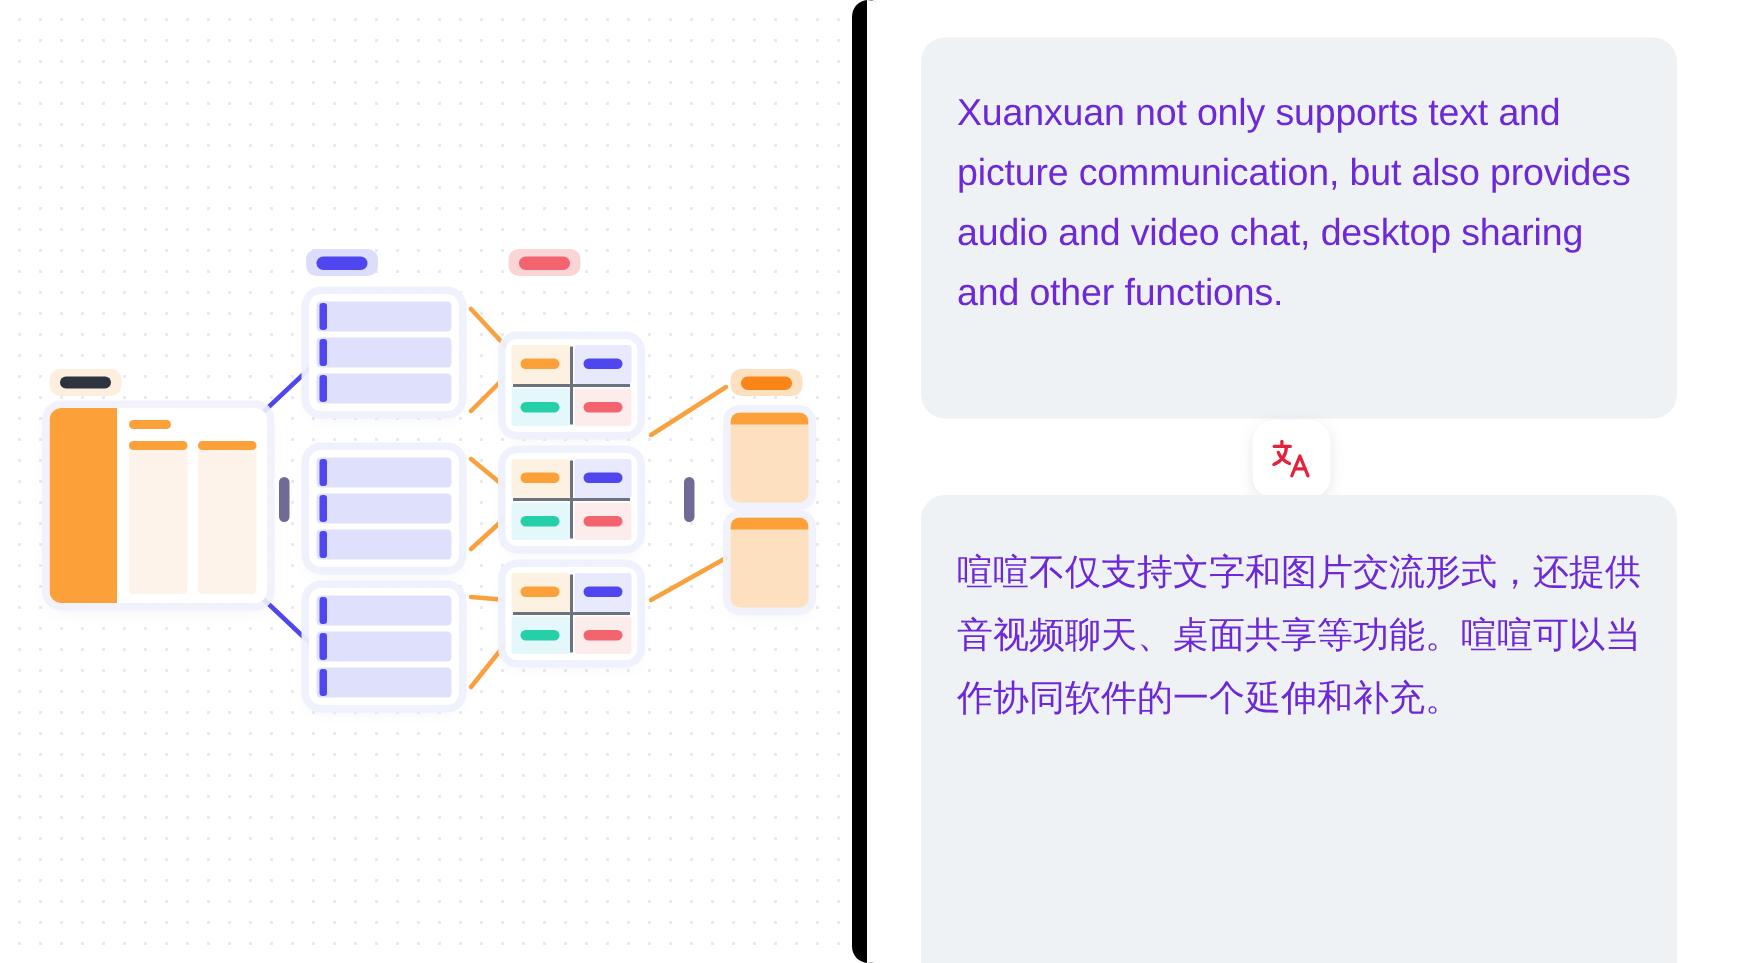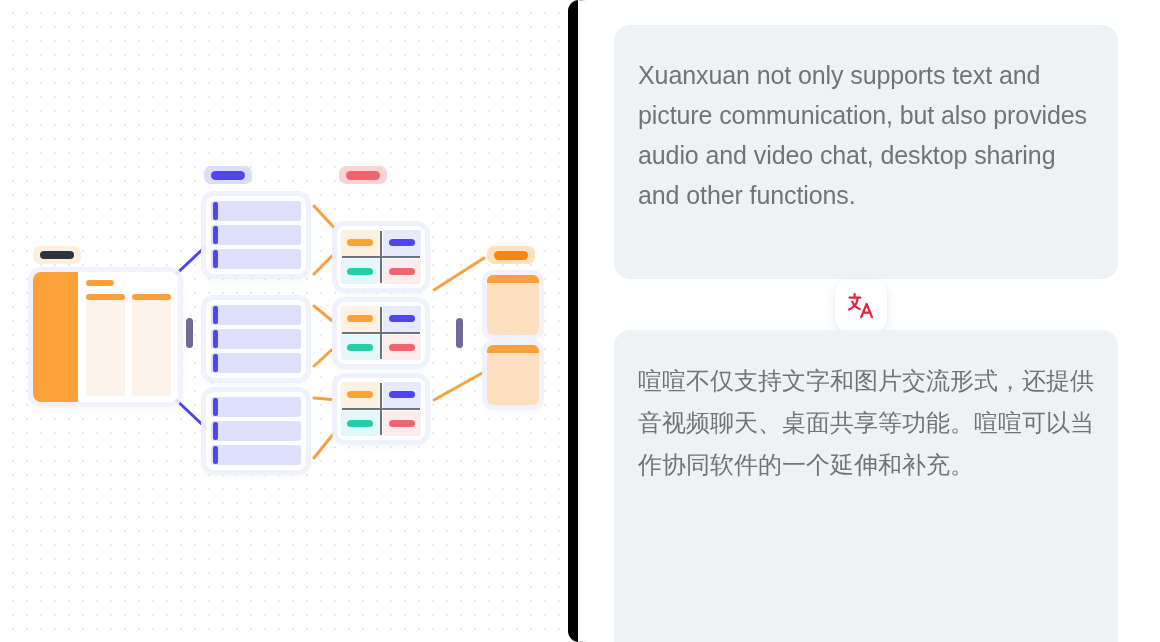--- a/index.html
+++ b/index.html
@@ -92,21 +92,21 @@
   .vbar{position:absolute;width:7px;border-radius:5px;background:#6f6b94;}
 
   
   .right-panel{position:absolute;left:590px;top:0;width:570px;height:642px;background:#fff;}
   .tcard{
     position:absolute;left:24px;width:504px;background:#eef2f5;border-radius:16px;
     box-sizing:border-box;padding:30px 24px 24px 24px;
   }
   #card-en{top:25px;height:254px;}
   #card-zh{top:330px;height:340px;}
-  .tcard p{margin:0;color:#737373;}
+  .tcard p{margin:0;color:#6d28d9;}
   #text-en{font-size:25px;line-height:40px;letter-spacing:-.1px;}
   #text-zh{font-size:24px;line-height:42px;font-family:"DejaVu Sans","Liberation Sans",sans-serif;}
 
   .translate-btn{
     position:absolute;left:245px;top:280px;width:52px;height:52px;
     background:#ffffff;border-radius:14px;
     box-shadow:0 3px 10px rgba(60,70,90,.13);
     display:flex;align-items:center;justify-content:center;
     cursor:pointer;
   }

